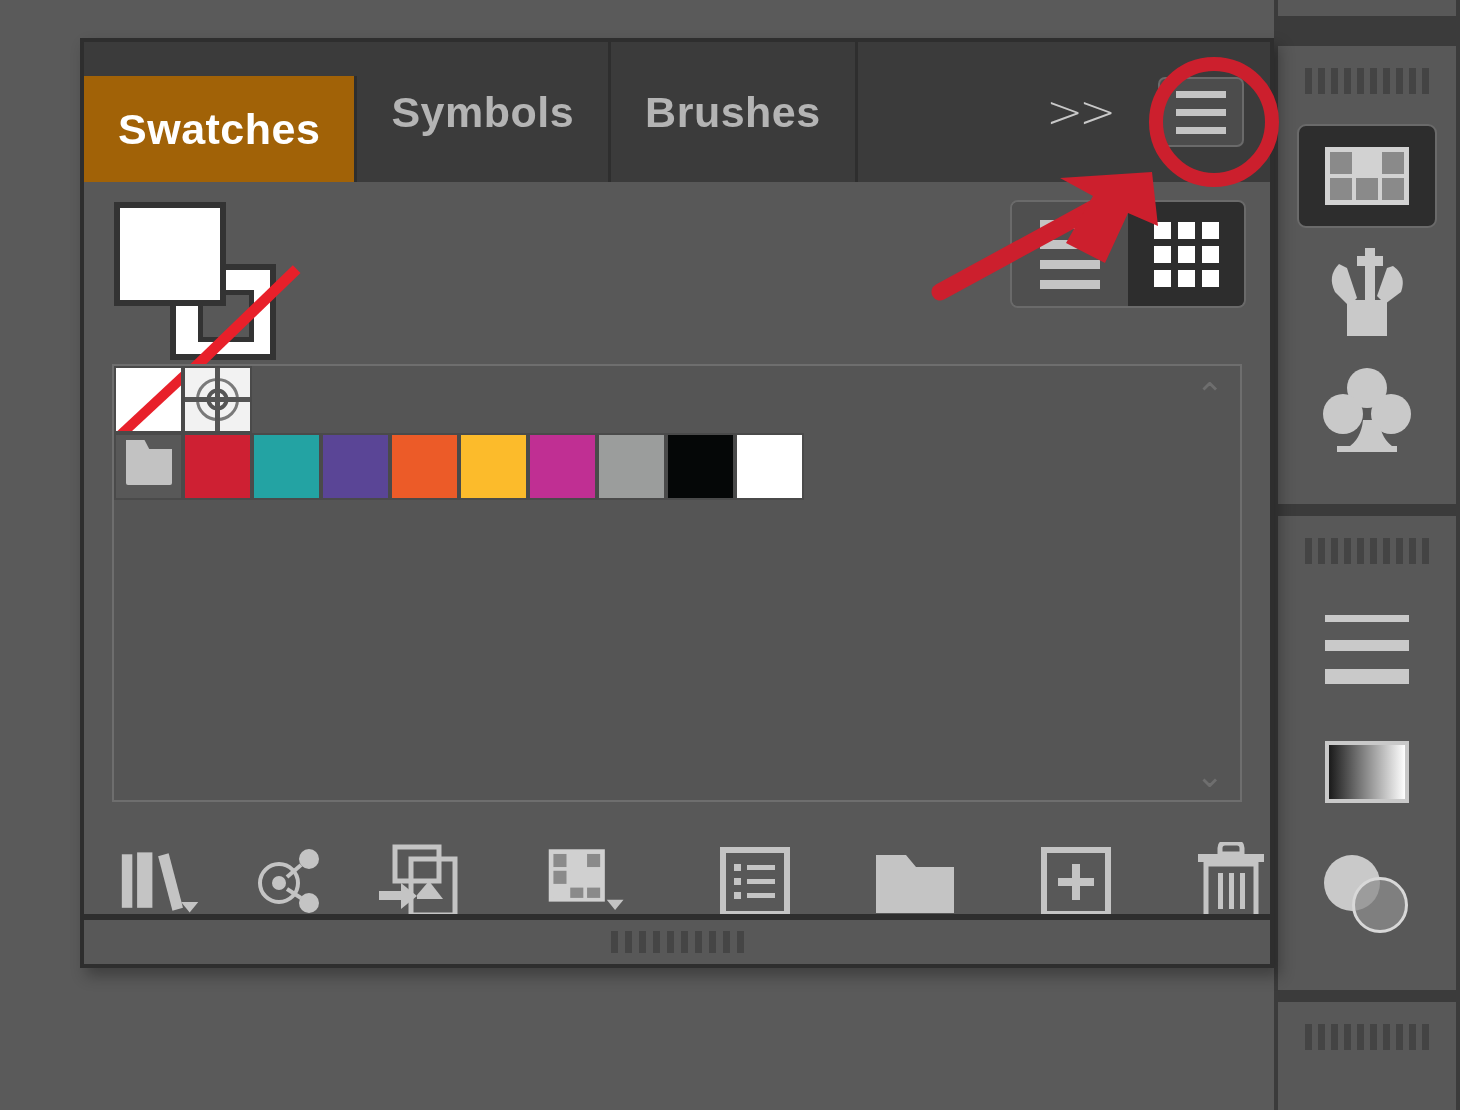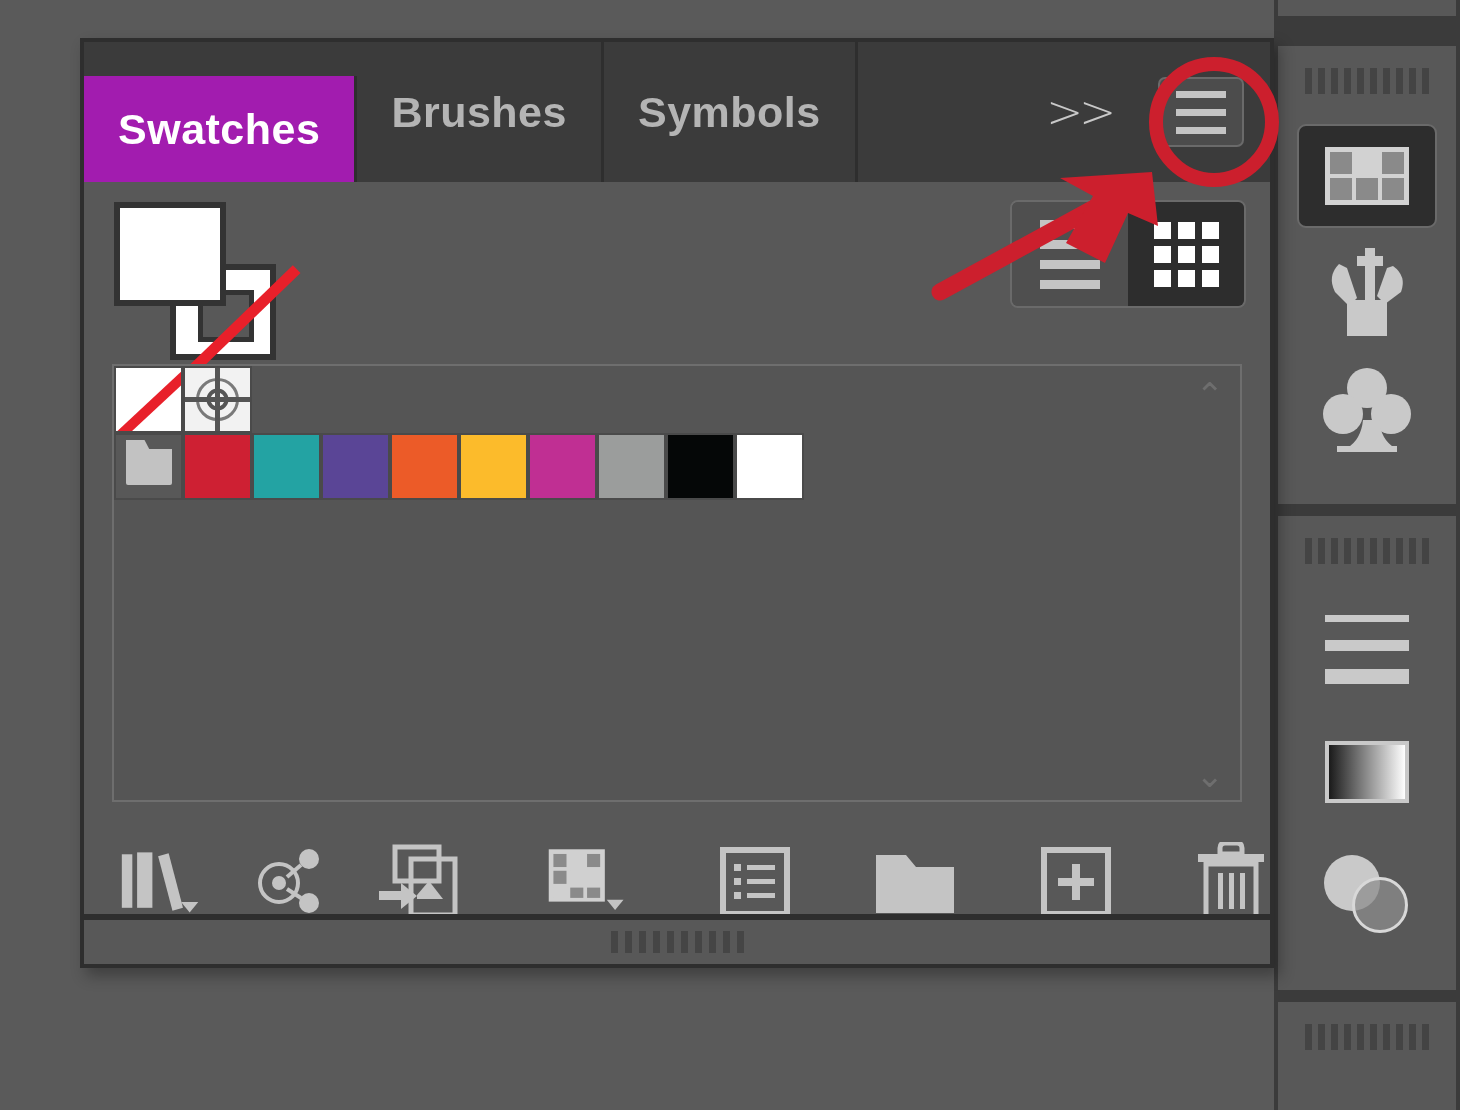--- a/index.html
+++ b/index.html
@@ -33,21 +33,21 @@
     display: flex; align-items: center; justify-content: center;
     background: #3b3b3b;
     color: #b4b4b4;
     font-size: 43px;
     font-weight: bold;
     letter-spacing: 0.5px;
     border-right: 3px solid #2e2e2e;
     padding: 0 34px;
   }
   .tab.active {
-    background: #a21caf;
+    background: #a16207;
     color: #ffffff;
     margin-top: 34px;
   }
   .tabfill {
     flex: 1 1 auto;
     background: #3b3b3b;
     display: flex; align-items: center; justify-content: flex-end;
     padding-right: 10px;
     position: relative;
   }
@@ -370,24 +370,24 @@
     </div>
   </div>
 
   <div class="panel">
 
     <div class="tabstrip">
       <div class="tab active">
         <span>Swatches</span>
       </div>
       <div class="tab">
+        <span>Symbols</span>
+      </div>
+      <div class="tab">
         <span>Brushes</span>
-      </div>
-      <div class="tab">
-        <span>Symbols</span>
       </div>
       <div class="tabfill">
         <span class="chev2">&gt;&gt;</span>
         <div class="menu-btn">
           <span></span>
           <span></span>
           <span></span>
         </div>
       </div>
     </div>

